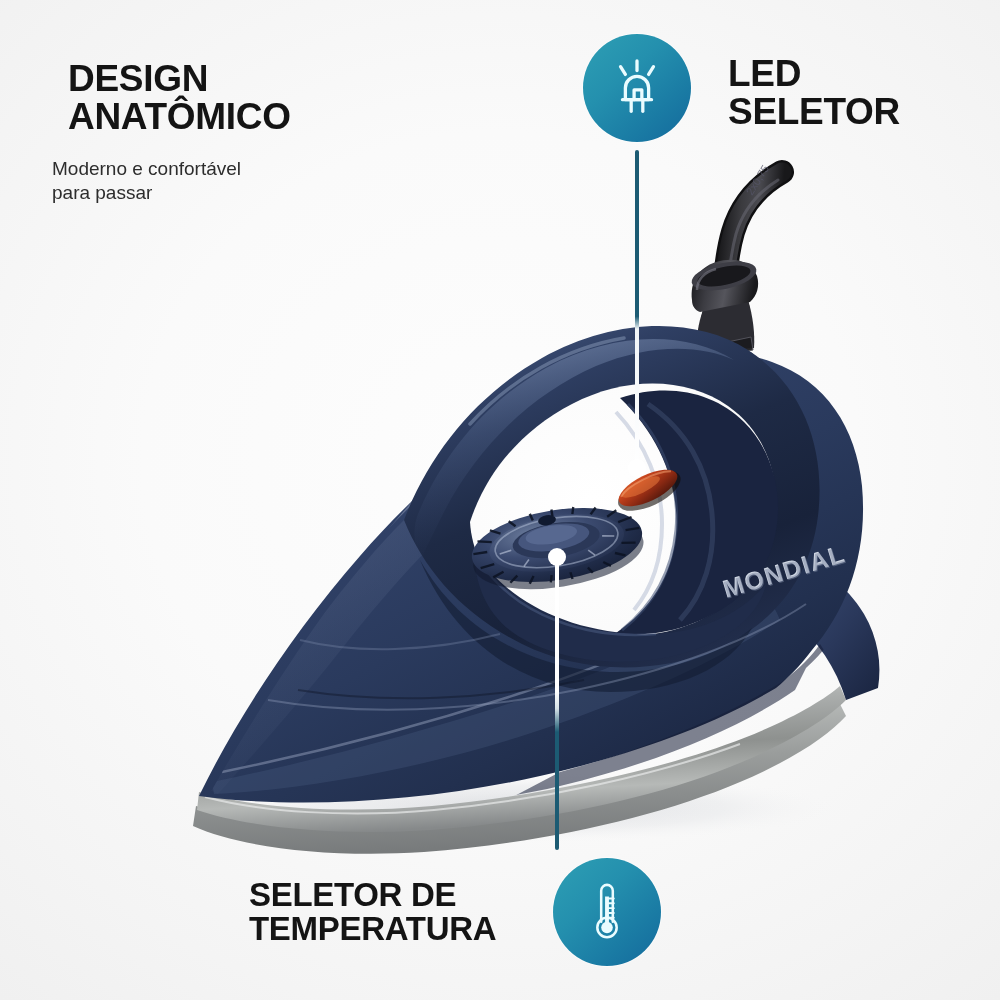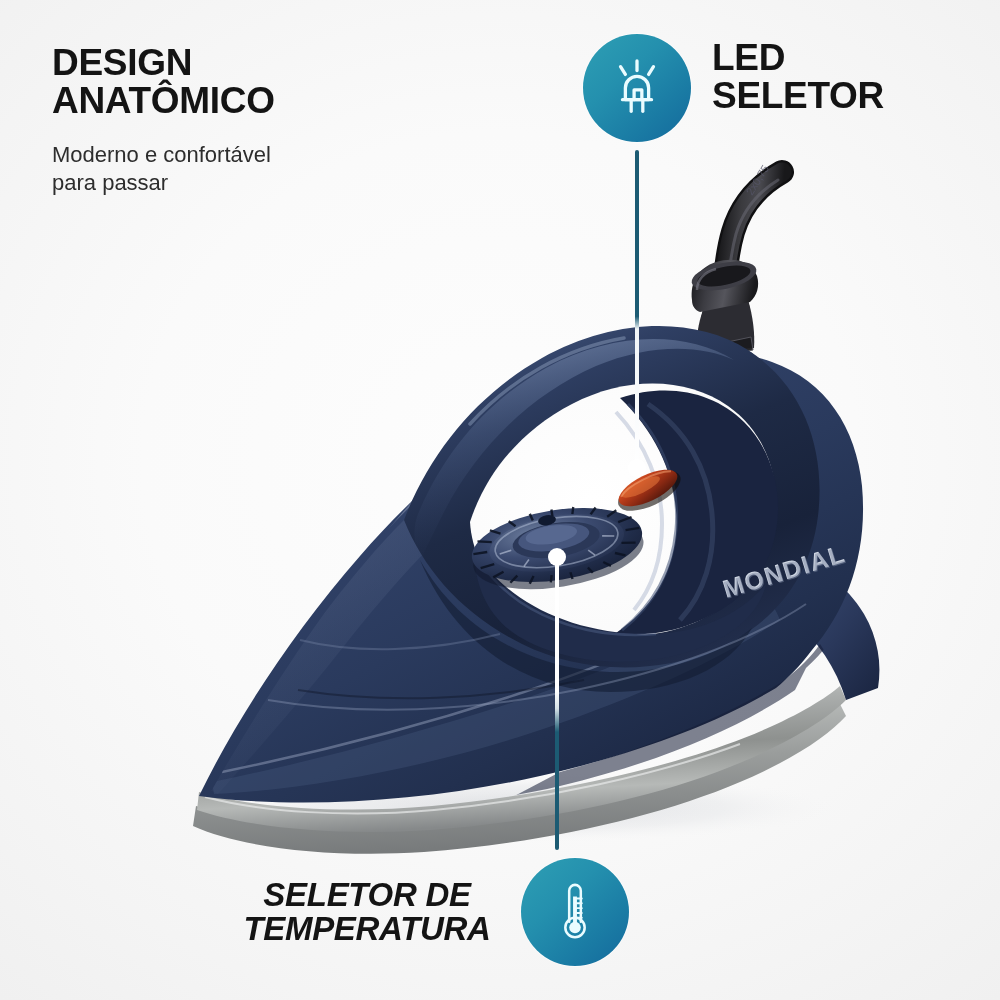--- a/index.html
+++ b/index.html
@@ -24,41 +24,41 @@
     inset: 0;
     pointer-events: none;
   }
 
   
   .feature-title {
     font-weight: 700;
     color: #141414;
     letter-spacing: -0.3px;
     line-height: 1.04;
-    margin: 0;
+    margin: 16px;
     white-space: pre-line;
     font-stretch: condensed;
   }
   .feature-sub {
     font-weight: 400;
     color: #2d2d2d;
     line-height: 1.26;
     margin: 0;
     white-space: pre-line;
   }
 
   #block-design {
     position: absolute;
     left: 52px;
     top: 44px;
     width: 360px;
   }
   #block-design .feature-title { font-size: 37px; }
   #block-design .feature-sub {
-    font-size: 22px;
+    font-size: 19px;
     margin-top: 20px;
   }
 
   #block-led {
     position: absolute;
     left: 583px;
     top: 34px;
     display: flex;
     align-items: flex-start;
     gap: 21px;
@@ -71,23 +71,22 @@
   #block-temp {
     position: absolute;
     left: 233px;
     top: 858px;
     display: flex;
     align-items: center;
     gap: 20px;
   }
   #block-temp .feature-title {
     font-size: 33px;
-    text-align: center;
+    text-align: left;
     width: 268px;
-    font-style: italic;
   }
 
   
   .badge {
     width: 108px;
     height: 108px;
     border-radius: 50%;
     flex: 0 0 auto;
     background: linear-gradient(138deg, #2e9fb4 0%, #2490ae 38%, #1a7ba4 72%, #14699c 100%);
     display: flex;

